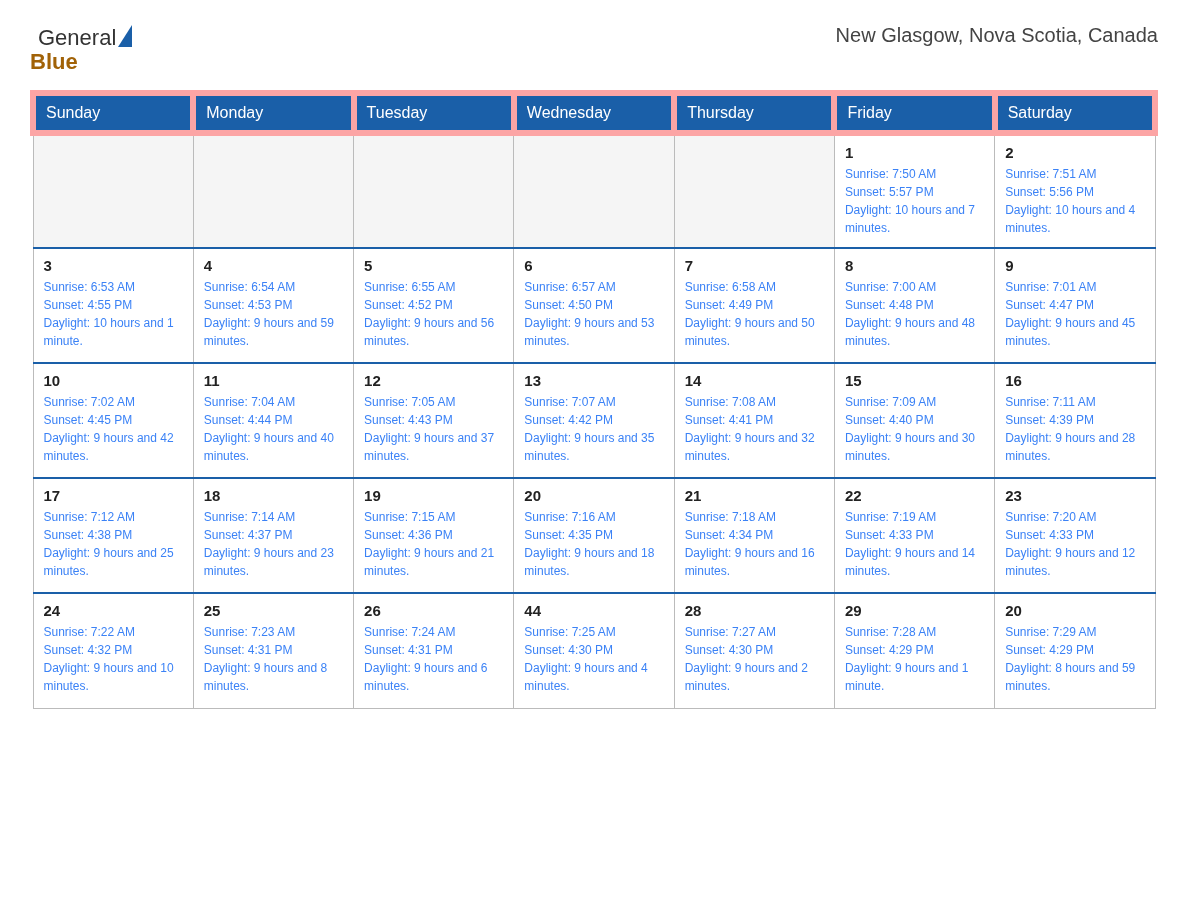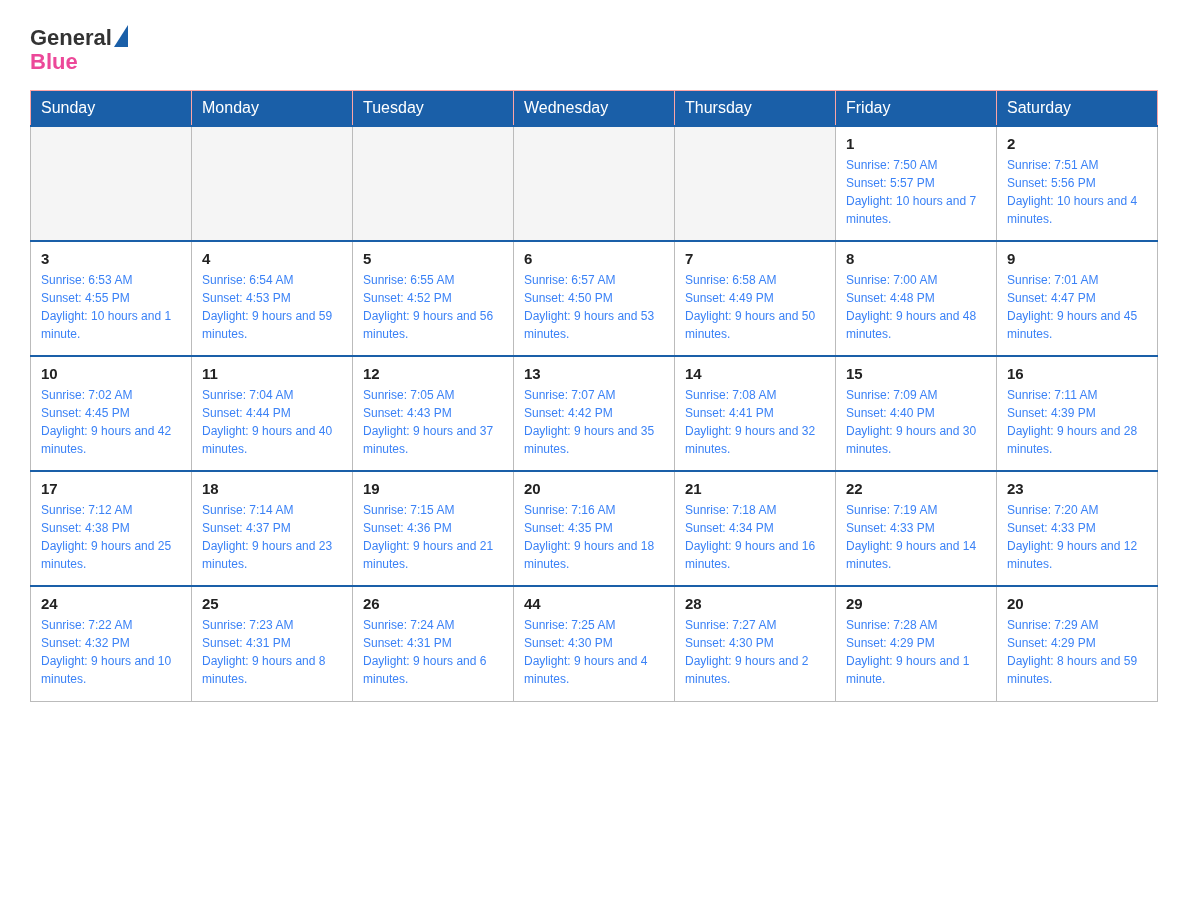--- a/index.html
+++ b/index.html
@@ -17,27 +17,28 @@
       margin-bottom: 16px;
     }
     .logo {
       display: flex;
       align-items: center;
       gap: 4px;
       padding-top: 6px;
     }
     .logo-text-general {
       font-size: 22px;
-      font-weight: bold;
+      font-weight: normal;
       color: #333;
+      margin-left: 8px;
     }
     .logo-text-blue {
       font-size: 22px;
       font-weight: bold;
-      color: #ec4899;
+      color: #a16207;
     }
     .logo-triangle {
       width: 0;
       height: 0;
       border-left: 14px solid transparent;
       border-bottom: 22px solid #1a5fa8;
       margin-left: 2px;
       margin-top: -4px;
     }
     .title-area {
@@ -59,21 +60,21 @@
       border-collapse: collapse;
       border: 1px solid #999;
     }
     .calendar-table th {
       background-color: #1a5fa8;
       color: #fff;
       font-size: 16px;
       font-weight: normal;
       padding: 8px 10px;
       text-align: left;
-      border: 1px solid #fca5a5;
+      border: 6px solid #fca5a5;
     }
     .calendar-table td {
       width: 14.28%;
       vertical-align: top;
       padding: 8px 10px;
       border: 1px solid #bbb;
       border-top: 2px solid #1a5fa8;
       background: #fff;
       min-height: 100px;
       height: 115px;
@@ -101,20 +102,21 @@
   <div class="logo">
     <div style="display:flex; flex-direction:column; line-height:1.1;">
       <div style="display:flex; align-items:center;">
         <span class="logo-text-general">General</span>
         <div class="logo-triangle"></div>
       </div>
       <span class="logo-text-blue">Blue</span>
     </div>
   </div>
   <div class="title-area">
+    <div class="location-subtitle">New Glasgow, Nova Scotia, Canada</div>
   </div>
 </div>
 
 <table class="calendar-table">
   <thead>
     <tr>
       <th>Sunday</th>
       <th>Monday</th>
       <th>Tuesday</th>
       <th>Wednesday</th>

